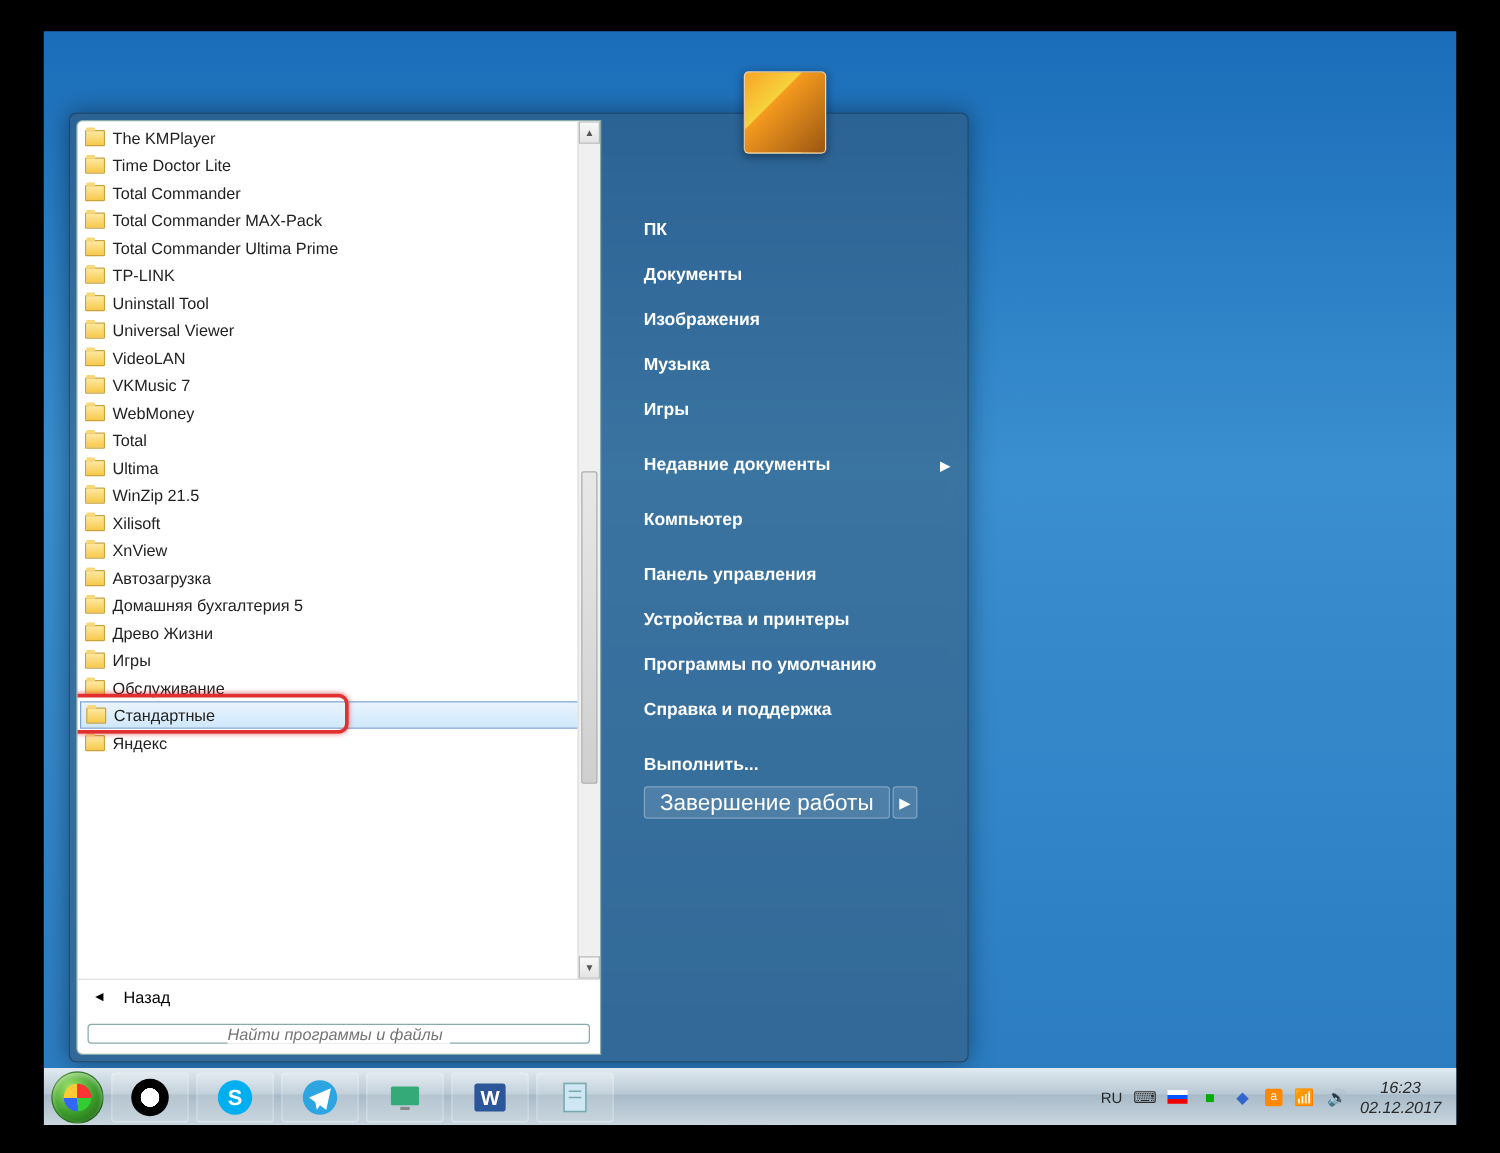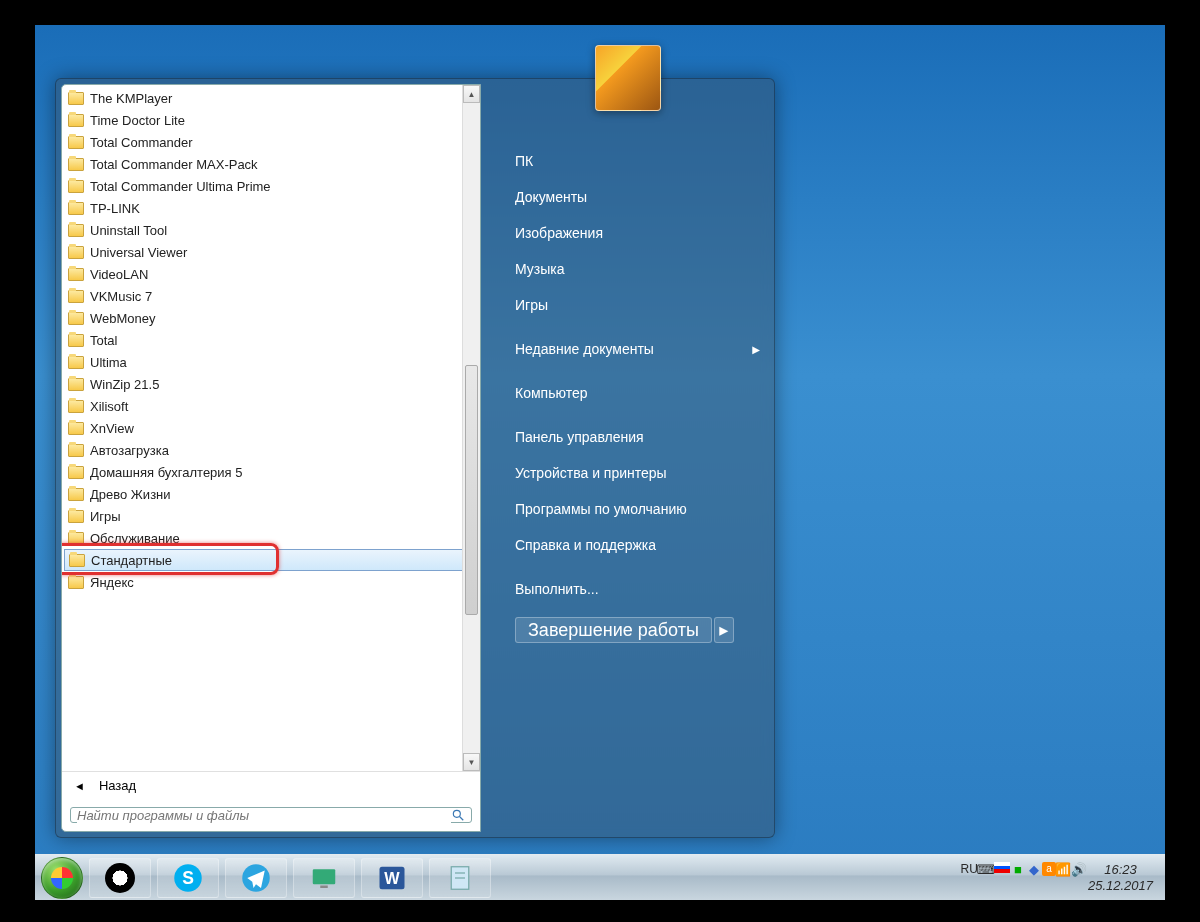--- a/index.html
+++ b/index.html
@@ -5,21 +5,21 @@
 * { margin:0; padding:0; box-sizing:border-box; font-family:"Segoe UI",Tahoma,sans-serif; }
 body { width:1200px; height:922px; background:#000; overflow:hidden; position:relative; }
 
 .desktop {
   position:absolute; left:35px; top:25px; width:1130px; height:875px;
   background:linear-gradient(180deg,#1a6db8 0%,#3a8fd0 40%,#2a7bc0 100%);
 }
 
 
 .start-menu {
-  position:absolute; left:20px; bottom:62px; width:720px; height:760px;
+  position:absolute; left:20px; bottom:50px; width:720px; height:760px;
   display:flex; border:1px solid rgba(0,0,0,.3); border-radius:6px;
   background:rgba(60,75,90,.4); backdrop-filter:blur(6px);
   box-shadow:0 0 20px rgba(0,0,0,.4);
 }
 
 .sm-left {
   width:420px; background:#fff; border-radius:5px 0 0 5px; margin:5px 0 5px 5px;
   display:flex; flex-direction:column; border:1px solid #8aa;
 }
 .program-list {
@@ -48,39 +48,39 @@
 
 .back-row {
   display:flex; align-items:center; height:28px; padding:4px 12px; font-size:13px;
   border-top:1px solid #e0e0e0;
 }
 .back-arrow { margin-right:14px; font-size:11px; }
 
 .search-row { padding:8px; }
 .search-box {
   display:flex; align-items:center; border:1px solid #8aa; border-radius:3px;
-  height:16px; padding:0 6px; background:#fff;
+  height:16px; padding:0 6px; background:#fff;flex-direction:column;
 }
 .search-box input {
   flex:1; border:none; outline:none; font-size:13px; font-style:italic; color:#777;
 }
 .search-ico { width:14px; height:14px; color:#3b78b4; }
 
 .sm-right {
   flex:1; padding:64px 0 10px 20px; color:#fff; position:relative;
 }
 .avatar {
   position:absolute; top:-34px; left:50%; transform:translateX(-50%);
   width:66px; height:66px; border:1px solid rgba(255,255,255,.6); border-radius:4px;
   background:linear-gradient(135deg,#f7a427 0%,#f7d23c 35%,#f49a1e 36%,#9c5612 100%);
   box-shadow:0 2px 8px rgba(0,0,0,.4);
 }
 .r-item {
-  display:flex; align-items:center; height:36px; padding:0 14px; font-size:14px;
-  color:#fff; border-radius:3px; cursor:default;
+  display:flex; align-items:flex-end; height:36px; padding:0 14px; font-size:14px;
+  color:#fff; border-radius:3px; cursor:default;font-weight:bold;
 }
 .r-item .arrow { margin-left:auto; font-size:10px; }
 .r-sep { height:8px; }
 
 .shutdown-row { display:flex; gap:2px; padding:10px 14px 0 14px; }
 .shutdown-btn {
   display:flex; align-items:center; justify-content:center; height:26px;
   background:rgba(255,255,255,.12); border:1px solid rgba(255,255,255,.3);
   border-radius:3px; color:#fff; font-size:18px; padding:0 12px;
 }
@@ -118,21 +118,21 @@
   background:conic-gradient(#f33 0 25%,#3c3 0 50%,#36f 0 75%,#fc3 0);
   filter:blur(.5px);
 }
 .tb-item {
   width:62px; height:40px; margin-left:6px; border:1px solid rgba(255,255,255,.3);
   border-radius:3px; display:flex; align-items:center; justify-content:center;
   background:linear-gradient(rgba(255,255,255,.25),rgba(255,255,255,.05));
 }
 .tb-item svg, .tb-item .ico { width:30px; height:30px; }
 .tray {
-  margin-left:auto; display:flex; align-items:flex-start; color:#2a2a2a;
+  margin-left:auto; display:flex; align-items:center; gap:10px; color:#2a2a2a;
   font-size:12px; padding-right:6px;
 }
 .tray-ico { width:16px; height:16px; display:inline-flex; align-items:center; justify-content:center; font-size:13px; }
 .clock { text-align:center; line-height:1.2; font-size:13px;font-style:italic; }
 </style>
 </head>
 <body>
 
 <div class="desktop">
 
@@ -352,18 +352,18 @@
       <span>RU</span>
       <span class="tray-ico">⌨</span>
       <span class="tray-ico" style="background:linear-gradient(#fff 33%,#05f 33% 66%,#e00 66%);width:16px;height:11px"></span>
       <span class="tray-ico" style="color:#0a0">■</span>
       <span class="tray-ico" style="color:#36c">◆</span>
       <span class="tray-ico" style="background:#f80;color:#fff;width:14px;height:14px;border-radius:2px;font-size:10px">a</span>
       <span class="tray-ico">📶</span>
       <span class="tray-ico">🔊</span>
       <div class="clock">
         <div>16:23</div>
-        <div>25.12.2017</div>
+        <div>02.12.2017</div>
       </div>
     </div>
   </div>
 
 </div>
 
 </body></html>

